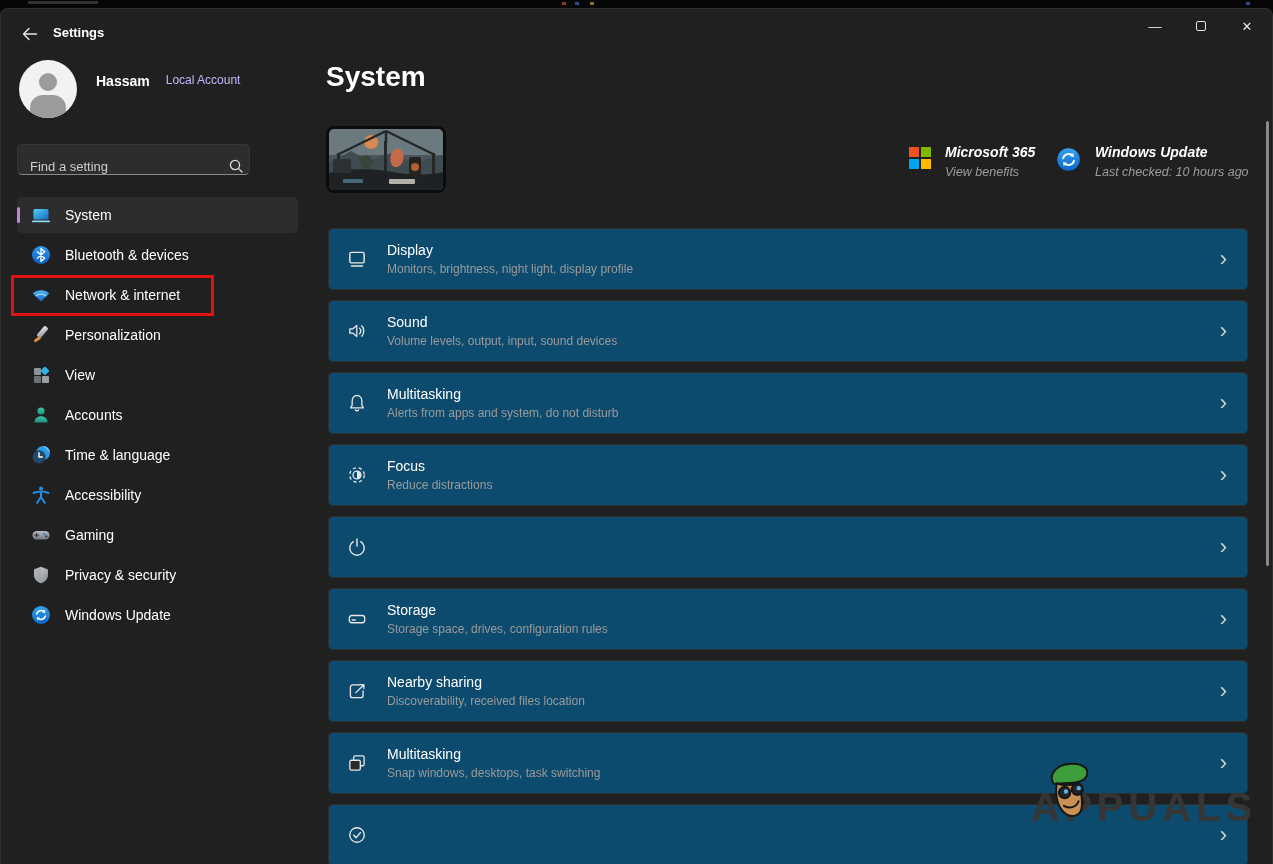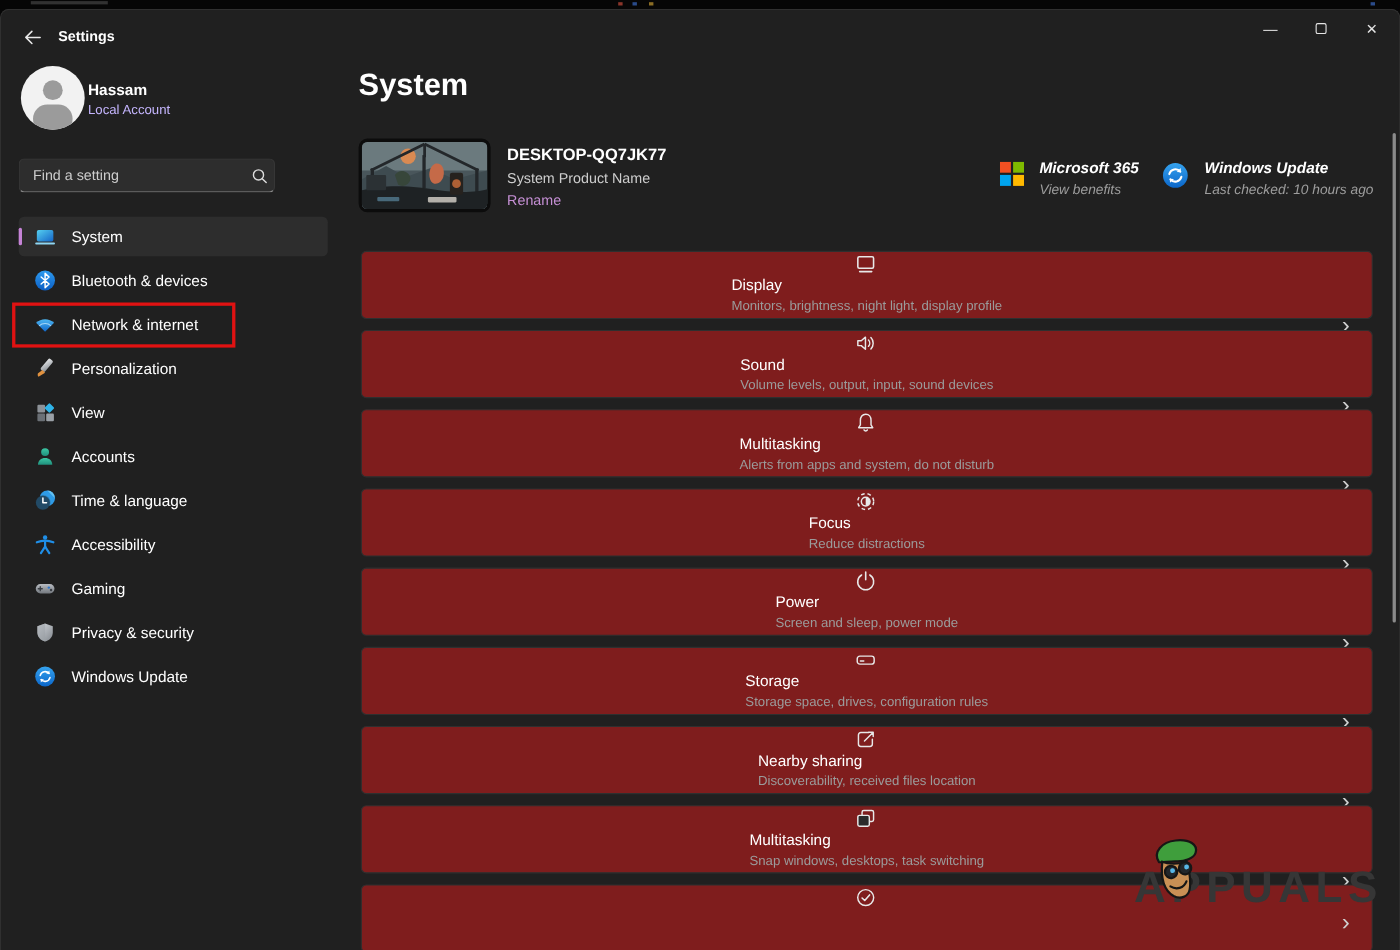--- a/index.html
+++ b/index.html
@@ -19,27 +19,27 @@
   .win-controls { position:absolute; right:2px; top:0; display:flex; }
   .win-btn { width:46px; height:34px; display:flex; align-items:center; justify-content:center;
              color:#e6e6e6; font-size:13px; }
   .max-glyph { width:10px; height:10px; border:1px solid #e6e6e6; border-radius:2px; display:block; }
 
   
   .avatar { position:absolute; left:18px; top:51px; width:58px; height:58px; border-radius:50%;
             background:#f2f2f2; overflow:hidden; }
   .avatar .head { position:absolute; left:20px; top:13px; width:18px; height:18px; border-radius:50%; background:#9b9b9b; }
   .avatar .body { position:absolute; left:11px; top:35px; width:36px; height:26px; border-radius:14px; background:#9b9b9b; }
-  .user-block { position:absolute; left:79px; top:64px; display:flex; flex-direction:column; gap:4px; }
+  .user-block { position:absolute; left:95px; top:64px; display:flex; flex-direction:row; gap:16px; }
   .user-name { font-size:14px; font-weight:700; color:#fff; }
   .user-type { font-size:12px; color:#c4b5fd; }
 
   .search-box { position:absolute; left:16px; top:135px; width:233px; height:31px;
                 background:#2d2d2d; border:1px solid #363636; border-bottom:1px solid #8a8a8a;
-                border-radius:5px; display:flex; align-items:center; }
+                border-radius:5px; display:flex; align-items:flex-end; }
   .search-input { flex:1; background:transparent; border:none; outline:none; color:#e8e8e8;
                   font-size:13px; padding:0 8px 0 12px; font-family:"Liberation Sans",sans-serif; }
   .search-input::placeholder { color:#cdcdcd; }
   .search-glyph { width:26px; display:flex; justify-content:center; align-items:center; }
 
   .nav { position:absolute; left:16px; top:188px; width:281px; }
   .nav-item { position:relative; height:36px; margin-bottom:4px; display:flex; align-items:center;
               border-radius:5px; cursor:pointer; }
   .nav-item.selected { background:#2d2d2d; }
   .nav-pill { position:absolute; left:0; top:10px; width:3px; height:16px; border-radius:2px; background:#c583d6; }
@@ -61,22 +61,22 @@
 
   .promo { position:absolute; display:flex; align-items:flex-start; }
   .promo-ms { left:908px; top:135px; }
   .promo-wu { left:1055px; top:135px; }
   .promo-icon { margin-right:14px; margin-top:3px; }
   .promo-text { display:flex; flex-direction:column; gap:5px;font-style:italic; }
   .promo-title { font-size:14px; font-weight:700; color:#fff; white-space:nowrap; }
   .promo-sub { font-size:12.5px; color:#9d9d9d; white-space:nowrap; }
 
   .rows { position:absolute; left:327px; top:219px; width:920px; }
-  .row { position:relative; height:62px; margin-bottom:10px; background:#7f1d1d;
-         border:1px solid #2f2f2f; border-radius:5px; display:flex; align-items:center; cursor:pointer;flex-direction:column; }
+  .row { position:relative; height:62px; margin-bottom:10px; background:#0c4a6e;
+         border:1px solid #2f2f2f; border-radius:5px; display:flex; align-items:center; cursor:pointer; }
   .row-icon { width:22px; height:22px; margin:0 19px 0 17px; display:flex; align-items:center; justify-content:center; }
   .row-text { display:flex; flex-direction:column; gap:4px; }
   .row-title { font-size:14px; color:#fff; }
   .row-sub { font-size:12px; color:#9b9b9b; }
   .chev { margin-left:auto; margin-right:20px; color:#d0d0d0; font-size:22px; line-height:1; font-weight:400; }
 
   .scrollbar { position:absolute; left:1265px; top:112px; width:3px; height:445px;
                background:#8a8a8a; border-radius:2px; z-index:30; }
 
   .watermark-text { position:absolute; left:1030px; top:776px; font-size:40px; font-weight:900;
@@ -329,25 +329,20 @@
         <rect x="55" y="12" width="3" height="30" fill="#23272a"></rect>
       <path d="M66 20 C72 18 76 24 74 32 C72 38 66 40 63 36 C60 31 61 23 66 20 Z" fill="#c56a48"></path>
       <path d="M0 44 C20 38 50 40 70 44 C90 47 108 45 114 43 V61 H0 Z" fill="#1e2224"></path>
       <rect x="4" y="30" width="18" height="14" rx="1" fill="#2b3134"></rect>
       <rect x="80" y="28" width="12" height="20" rx="2" fill="#26221e"></rect>
       <circle cx="86" cy="38" r="4" fill="#c76b3a" opacity="0.85"></circle>
       <path d="M30 30 C34 24 42 26 44 32 C45 38 38 42 33 39 Z" fill="#37463a"></path>
       <rect x="60" y="50" width="26" height="5" rx="1" fill="#d8d4cc" opacity="0.8"></rect>
       <rect x="14" y="50" width="20" height="4" rx="1" fill="#5a87a0" opacity="0.7"></rect>
     </svg>
-  </div>
-  <div class="device-info">
-    <span class="device-name">DESKTOP-QQ7JK77</span>
-    <span class="device-product">System Product Name</span>
-    <span class="device-rename">Rename</span>
   </div>
 
   <div class="promo promo-ms">
     <span class="promo-icon">
       <svg width="22" height="22" viewBox="0 0 22 22">
           <rect width="10" height="10" fill="#f25022"></rect>
           <rect x="12" width="10" height="10" fill="#7fba00"></rect>
           <rect y="12" width="10" height="10" fill="#00a4ef"></rect>
           <rect x="12" y="12" width="10" height="10" fill="#ffb900"></rect>
         </svg>
@@ -440,24 +435,20 @@
       <span class="chev">›</span>
     </div>
 
     <div class="row">
       <span class="row-icon">
         <svg width="22" height="22" viewBox="0 0 20 20">
             <path d="M6.6 5.2 A6.6 6.6 0 1 0 13.4 5.2" stroke="#e8e8e8" stroke-width="1.3" fill="none" stroke-linecap="round"></path>
             <path d="M10 2.8 V9.2" stroke="#e8e8e8" stroke-width="1.3" stroke-linecap="round"></path>
           </svg>
       </span>
-      <span class="row-text">
-          <span class="row-title">Power</span>
-          <span class="row-sub">Screen and sleep, power mode</span>
-        </span>
       <span class="chev">›</span>
     </div>
 
     <div class="row">
       <span class="row-icon">
         <svg width="22" height="22" viewBox="0 0 20 20">
             <rect x="3" y="6.8" width="14" height="6.6" rx="2.2" stroke="#e8e8e8" stroke-width="1.2" fill="none"></rect>
             <path d="M5.6 10.9 H8.4" stroke="#e8e8e8" stroke-width="1.2" stroke-linecap="round"></path>
           </svg>
       </span>

